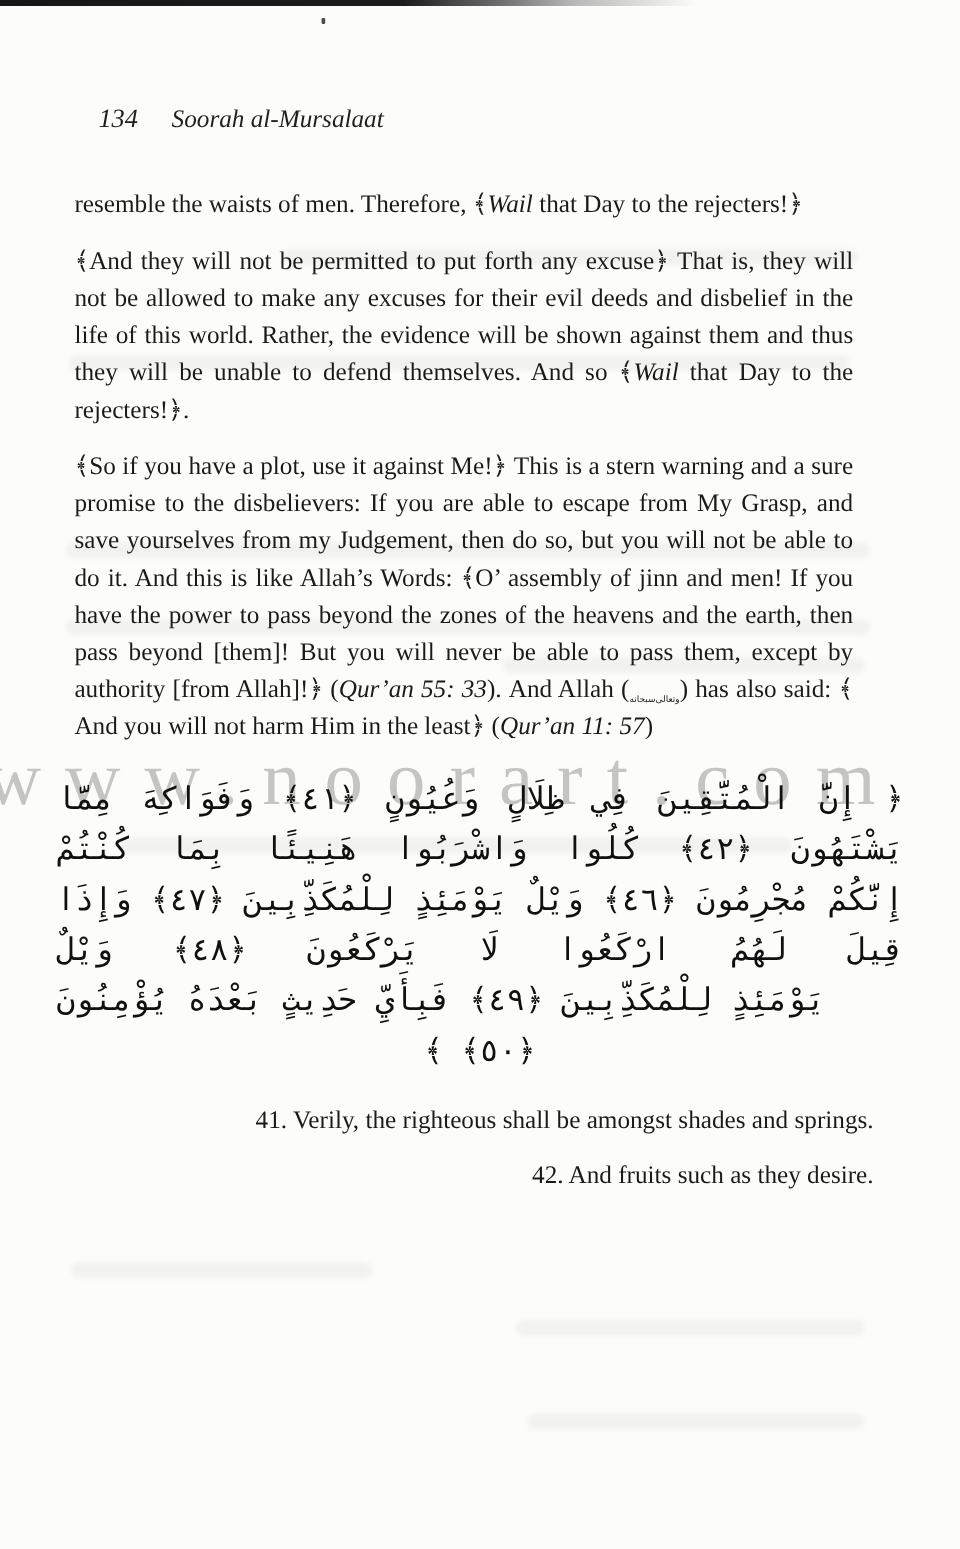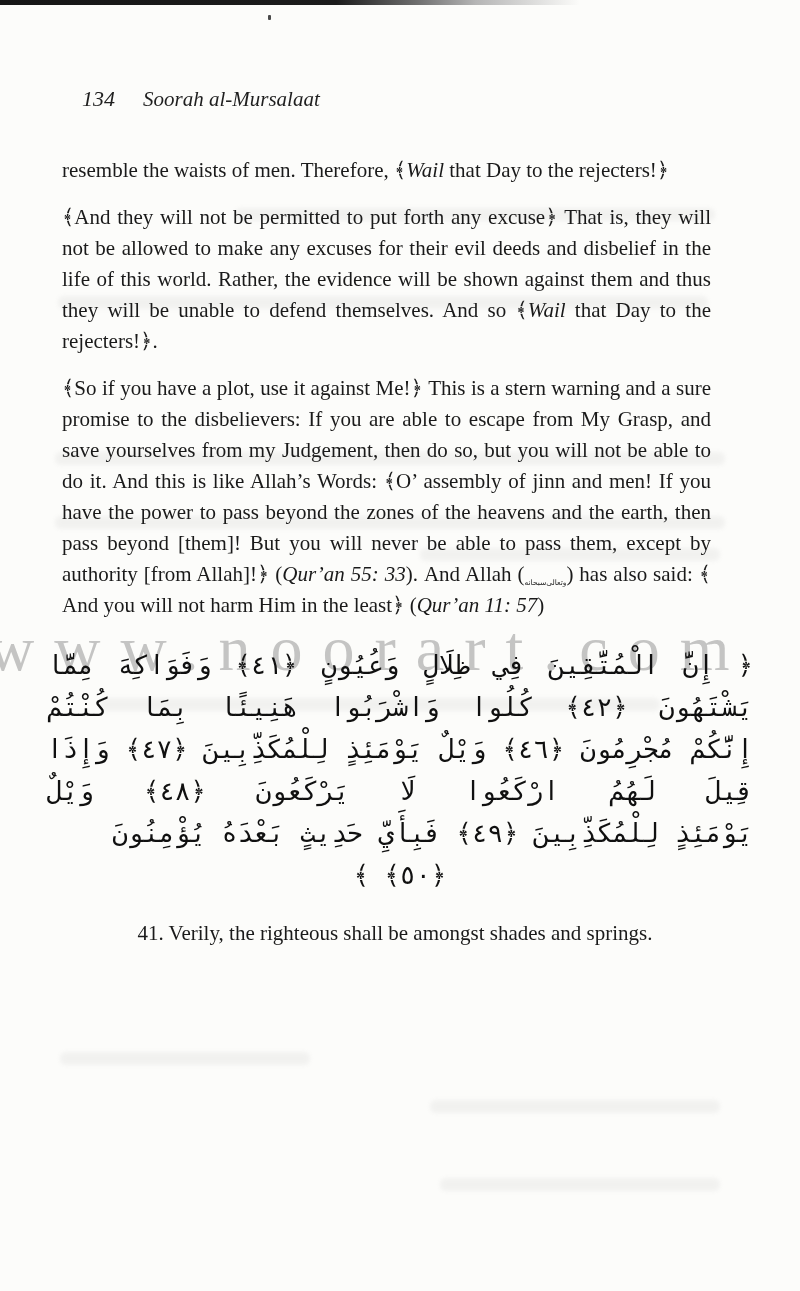--- a/index.html
+++ b/index.html
@@ -82,29 +82,29 @@
     font-size: 26px;
     line-height: 42px;
     color: #101010;
   }
   .qline {
     text-align: justify;
     text-align-last: justify;
     -moz-text-align-last: justify;
   }
   .qline-last {
-    text-align: right;
+    text-align: left;
     text-align-last: center;
     -moz-text-align-last: center;
   }
   .verse-tr {
     font-size: 21px;
     line-height: 27px;
     margin: 0 0 19px 0;
-    text-align: center;
+    text-align: right;
   }
 </style>
 </head>
 <body>
 
 <div class="page">
 
   <div class="top-strip"></div>
   <div class="speck"></div>
 
@@ -137,15 +137,16 @@
           <span>وتعالى</span>
         </span><span>) has also said: ﴾And you will not harm Him in the least﴿ (</span><i>Qur’an 11: 57</i><span>)</span></p>
 
     <div class="quran" dir="rtl">
       <div class="qline">﴿ إِنَّ الْمُتَّقِينَ فِي ظِلَالٍ وَعُيُونٍ ﴿٤١﴾ وَفَوَاكِهَ مِمَّا يَشْتَهُونَ ﴿٤٢﴾ كُلُوا وَاشْرَبُوا هَنِيئًا بِمَا كُنْتُمْ</div>
       <div class="qline">إِنَّكُمْ مُجْرِمُونَ ﴿٤٦﴾ وَيْلٌ يَوْمَئِذٍ لِلْمُكَذِّبِينَ ﴿٤٧﴾ وَإِذَا قِيلَ لَهُمُ ارْكَعُوا لَا يَرْكَعُونَ ﴿٤٨﴾ وَيْلٌ</div>
       <div class="qline qline-last">يَوْمَئِذٍ لِلْمُكَذِّبِينَ ﴿٤٩﴾ فَبِأَيِّ حَدِيثٍ بَعْدَهُ يُؤْمِنُونَ ﴿٥٠﴾ ﴾</div>
     </div>
 
     <p class="verse-tr">41. Verily, the righteous shall be amongst shades and springs.</p>
+    <p class="verse-tr">42. And fruits such as they desire.</p>
 
   </div>
 </div>
 
 </body></html>

